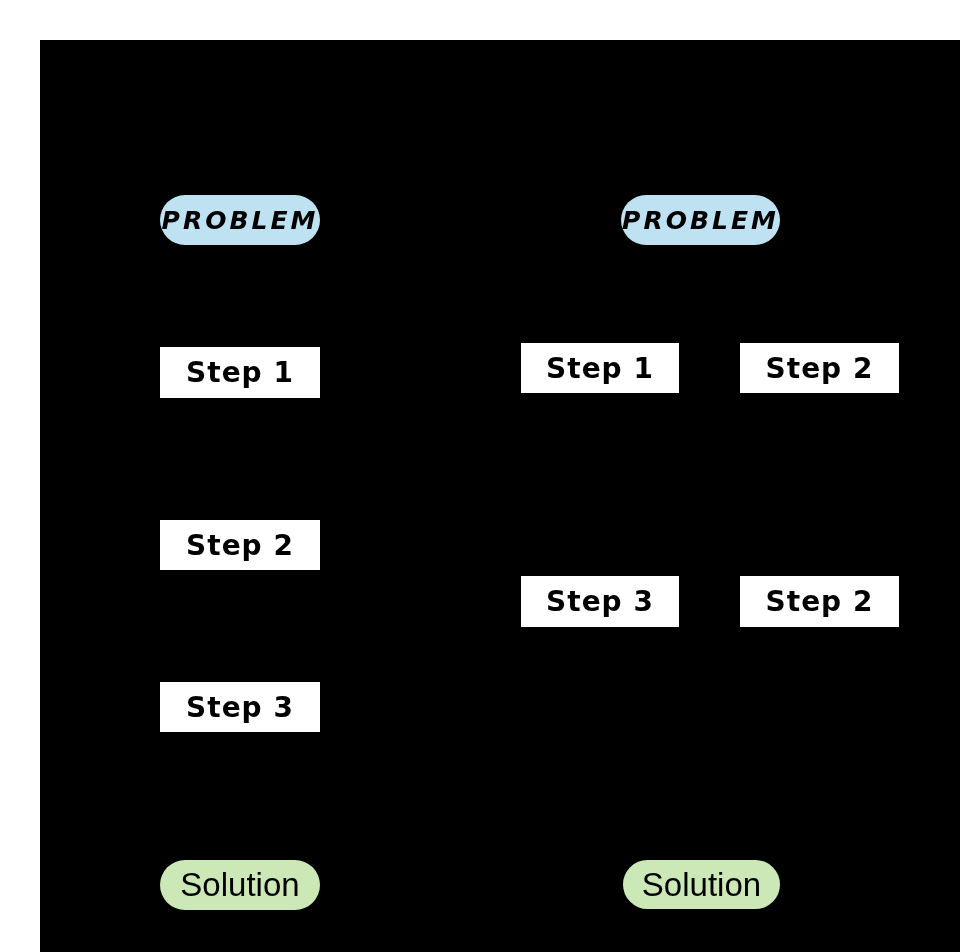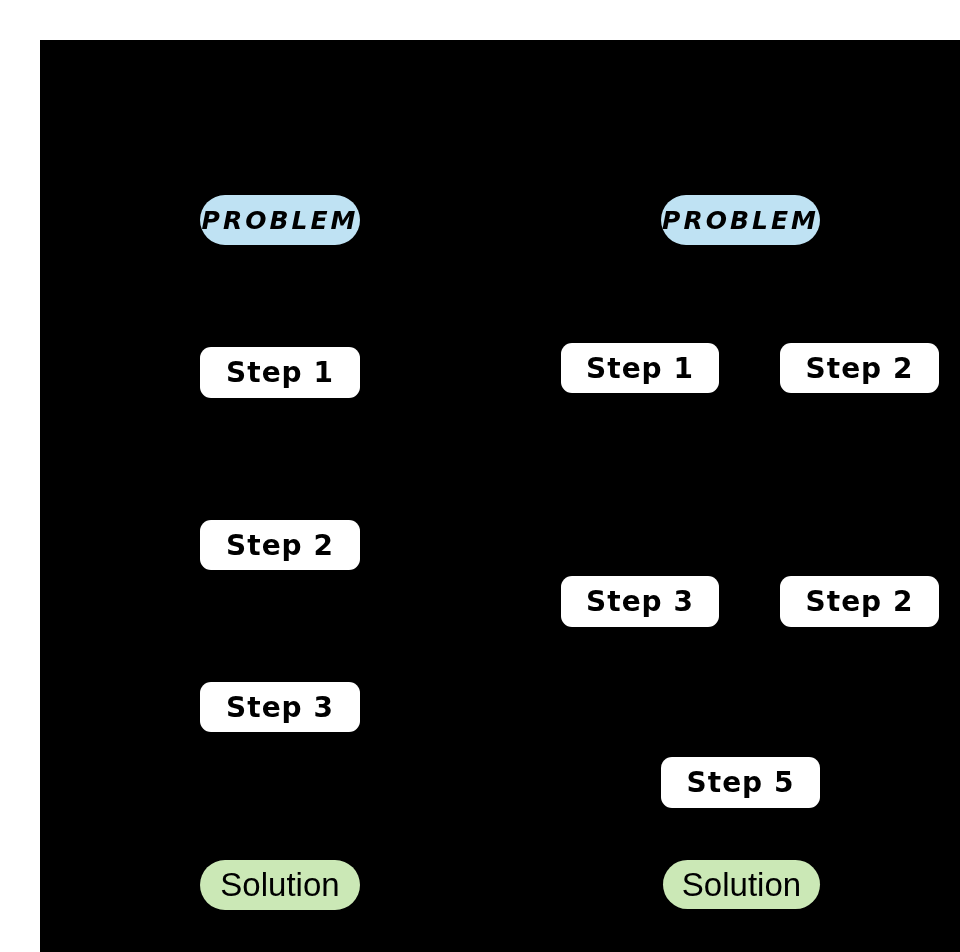--- a/index.html
+++ b/index.html
@@ -24,38 +24,36 @@
     background: var(--canvas_bg, #000000);
   }
   .node {
     position: absolute;
     display: flex;
     align-items: center;
     justify-content: center;
     color: var(--text, #000000);
     box-sizing: border-box;
     white-space: nowrap;
-    margin-left: 40px;
   }
   .pill-problem {
     background: var(--problem_fill, #bfe2f3);
     border-radius: 26px;
     font-family: "DejaVu Sans", "Liberation Sans", sans-serif;
     font-weight: bold;
     font-style: italic;
     font-size: 25px;
     letter-spacing: 3px;
   }
   .box-step {
     background: var(--step_fill, #ffffff);
     font-family: "DejaVu Sans", "Liberation Sans", sans-serif;
     font-weight: bold;
     font-size: 28px;
     letter-spacing: 1px;
-    border-radius: 11px;
   }
   .pill-solution {
     background: var(--solution_fill, #cbe8b6);
     border-radius: 26px;
     font-family: Liberation Sans, sans-serif;
     font-weight: normal;
     font-size: 33px;
   }
 
   
@@ -84,17 +82,16 @@
     <div class="node box-step step1-left">Step 1</div>
     <div class="node box-step step2-left">Step 2</div>
     <div class="node box-step step3-left">Step 3</div>
     <div class="node pill-solution solution-left">Solution</div>
 
     <div class="node pill-problem problem-right">PROBLEM</div>
     <div class="node box-step step1-right">Step 1</div>
     <div class="node box-step step2-right">Step 2</div>
     <div class="node box-step step3-right">Step 3</div>
     <div class="node box-step step4-right">Step 2</div>
-    <div class="node box-step step5-right">Step 5</div>
     <div class="node pill-solution solution-right">Solution</div>
 
   </div>
 </div>
 
 </body></html>

